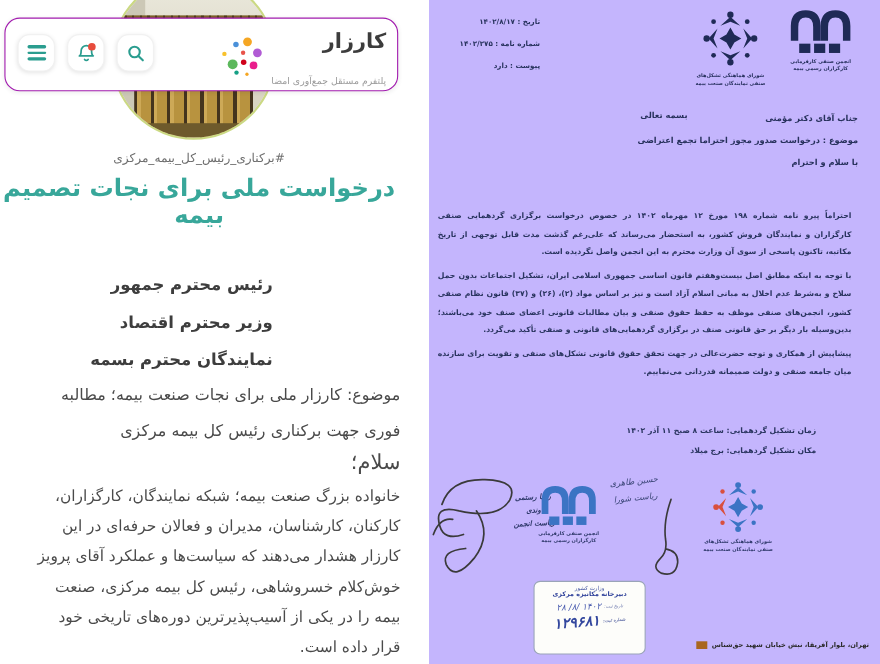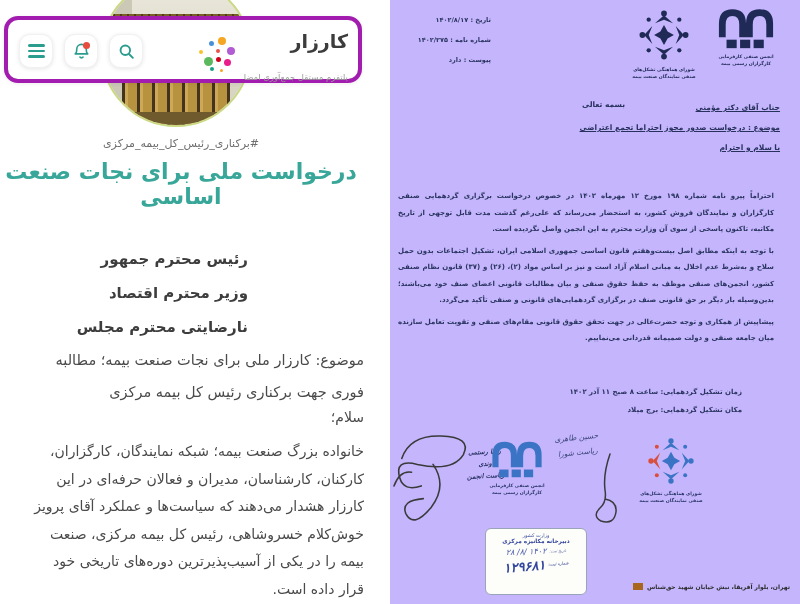--- a/index.html
+++ b/index.html
@@ -17,21 +17,21 @@
   .avatar .cornice { position:absolute; left:7%; right:7%; top:24%; height:13%;
             background:linear-gradient(180deg,#7a5f26,#a4853c);
             background-image:repeating-linear-gradient(90deg, rgba(30,20,5,.45) 0 2px, rgba(255,255,255,0) 2px 7px),
                              linear-gradient(180deg,#7a5f26,#a4853c);
             border-bottom:2px solid #55431b; }
   .avatar .cols { position:absolute; left:13%; right:13%; top:37%; bottom:0;
             background:repeating-linear-gradient(90deg, #44341d 0 3px, #cda957 3px 6px, #b8933f 6px 15px); }
   .avatar .base { position:absolute; left:13%; right:13%; bottom:0; height:9%; background:#6e5a2c; }
 
   .header-card { position:absolute; left:4px; top:16px; width:358px; height:67px; background:#fff;
-            border:4px solid #a21caf; border-radius:14px; box-shadow:0 1px 4px rgba(0,0,0,.07); z-index:3; }
+            border:1px solid #a21caf; border-radius:14px; box-shadow:0 1px 4px rgba(0,0,0,.07); z-index:3; }
   .brand { position:absolute; right:10px; top:9px; display:flex; flex-direction:row-reverse; align-items:center; gap:8px; }
   .logo-dots { position:relative; width:38px; height:40px; }
   .logo-dots i { position:absolute; border-radius:50%; display:block; }
   .brand-text { text-align:right; }
   .brand-title { font-size:19px; font-weight:bold; color:#3c3c3c; line-height:24px; }
   .brand-sub { font-size:8.5px; color:#9a9a9a; margin-top:19px; }
   .nav-buttons { position:absolute; left:11px; top:14px; display:flex; gap:11px; direction:ltr; }
   .nav-btn { width:34px; height:34px; border-radius:11px; background:#fff; border:1px solid #f1f1f1;
              box-shadow:0 1px 4px rgba(0,0,0,.10); display:flex; align-items:center; justify-content:center;
              position:relative; cursor:pointer; }
@@ -41,39 +41,39 @@
 
   .hashtag { position:absolute; top:137px; left:0; width:362px; text-align:center;
              font-size:11px; color:#6d6d6d; z-index:1; cursor:pointer; }
   .petition-title { position:absolute; top:159px; left:0; width:362px; text-align:center;
              font-size:22px; font-weight:bold; color:#38a79a; }
 
   .recipients { position:absolute; right:142px; top:242px; text-align:right; direction:rtl;
              font-size:15px; font-weight:bold; color:#3d3d3d; line-height:34px; }
   .k-subject { position:absolute; right:26px; top:344px; width:338px; text-align:right; direction:rtl;
              font-size:14.5px; color:#4a4a4a; line-height:32px; }
-  .k-greeting { position:absolute; right:26px; top:409px; direction:rtl; font-size:14px; color:#4a4a4a;text-align:center; }
+  .k-greeting { position:absolute; right:26px; top:409px; direction:rtl; font-size:19px; color:#4a4a4a;text-align:center; }
   .k-body { position:absolute; right:26px; top:438px; width:340px; text-align:right; direction:rtl;
              font-size:14px; color:#4a4a4a; line-height:27.5px; }
 
   
   .letter { position:absolute; left:390px; top:0; width:410px; height:604px; background:#c4b5fd; color:#27315c; }
   .meta { position:absolute; left:6px; top:10px; width:95px; direction:rtl; text-align:right;
           font-size:6.5px; font-weight:bold; color:#2a3560; line-height:20px; }
 
   .org { position:absolute; text-align:center; direction:rtl; }
   .org-arch { right:16px; top:5px; width:76px; }
   .org-star { right:100px; top:8px; width:72px; }
   .org .cap { font-size:4.6px; line-height:6px; font-weight:bold; color:#1f2a56; margin-top:1px; }
   .navy { fill:#1f2a56; }
   .blue { fill:#3b74c4; }
 
   .basmala { position:absolute; right:175px; top:100px; font-size:7.5px; font-weight:bold; direction:rtl; }
   .l-head { position:absolute; right:20px; top:98px; direction:rtl; text-align:right;
-            font-size:7.5px; font-weight:bold; line-height:20px; color:#27315c;text-decoration:underline; }
+            font-size:7.5px; font-weight:bold; line-height:20px; color:#27315c; }
   .l-body { position:absolute; right:14px; left:8px; top:188px; direction:rtl; text-align:justify;
             font-size:7px; font-weight:bold; color:#2a3560; line-height:16.5px; }
   .l-body p { margin:0 12px 5px 0; }
   .l-time  { position:absolute; right:58px; top:388px; direction:rtl; font-size:7px; font-weight:bold; color:#2a3560; }
   .l-place { position:absolute; right:58px; top:406px; direction:rtl; font-size:7px; font-weight:bold; color:#2a3560; }
 
   .sig-scribble-left  { position:absolute; left:2px;  top:426px; }
   .sig-name-left  { position:absolute; left:72px; top:446px; width:46px; text-align:center; direction:rtl;
                     font-size:6.5px; font-weight:bold; font-style:italic; color:#2c3768;
                     transform:rotate(-3deg); line-height:12px; }
@@ -150,26 +150,26 @@
         <button class="nav-btn">
           <svg width="19" height="19" viewBox="0 0 24 24">
             <circle cx="10.5" cy="10.5" r="6" fill="none" stroke="#2a9d8f" stroke-width="2.4"></circle>
             <line x1="15.2" y1="15.2" x2="20" y2="20" stroke="#2a9d8f" stroke-width="2.4" stroke-linecap="round"></line>
           </svg>
         </button>
       </div>
     </div>
 
     <div class="hashtag">#برکناری_رئیس_کل_بیمه_مرکزی</div>
-    <h1 class="petition-title">درخواست ملی برای نجات صنعت اساسی</h1>
+    <h1 class="petition-title">درخواست ملی برای نجات تصمیم بیمه</h1>
 
     <div class="recipients">
       <div>رئیس محترم جمهور</div>
       <div>وزیر محترم اقتصاد</div>
-      <div>نارضایتی محترم مجلس</div>
+      <div>نمایندگان محترم بسمه</div>
     </div>
     <div class="k-subject">موضوع: کارزار ملی برای نجات صنعت بیمه؛ مطالبه فوری جهت برکناری رئیس کل بیمه مرکزی</div>
     <div class="k-greeting">سلام؛</div>
     <div class="k-body">خانواده بزرگ صنعت بیمه؛ شبکه نمایندگان، کارگزاران، کارکنان، کارشناسان، مدیران و فعالان حرفه‌ای در این کارزار هشدار می‌دهند که سیاست‌ها و عملکرد آقای پرویز خوش‌کلام خسروشاهی، رئیس کل بیمه مرکزی، صنعت بیمه را در یکی از آسیب‌پذیرترین دوره‌های تاریخی خود قرار داده است.</div>
   </section>
 
   <section class="letter" dir="rtl">
 
     <div class="meta">
       <div>تاریخ : ۱۴۰۲/۸/۱۷</div>
@@ -215,21 +215,21 @@
 
     <div class="l-head">
       <div>جناب آقای دکتر مؤمنی</div>
       <div>موضوع : درخواست صدور مجوز احتراما تجمع اعتراضی</div>
       <div>با سلام و احترام</div>
     </div>
 
     <div class="l-body">
       <p>احتراماً پیرو نامه شماره ۱۹۸ مورخ ۱۲ مهرماه ۱۴۰۲ در خصوص درخواست برگزاری گردهمایی صنفی کارگزاران و نمایندگان فروش کشور، به استحضار می‌رساند که علی‌رغم گذشت مدت قابل توجهی از تاریخ مکاتبه، تاکنون پاسخی از سوی آن وزارت محترم به این انجمن واصل نگردیده است.</p>
       <p>با توجه به اینکه مطابق اصل بیست‌وهفتم قانون اساسی جمهوری اسلامی ایران، تشکیل اجتماعات بدون حمل سلاح و به‌شرط عدم اخلال به مبانی اسلام آزاد است و نیز بر اساس مواد (۲)، (۲۶) و (۳۷) قانون نظام صنفی کشور، انجمن‌های صنفی موظف به حفظ حقوق صنفی و بیان مطالبات قانونی اعضای صنف خود می‌باشند؛ بدین‌وسیله بار دیگر بر حق قانونی صنف در برگزاری گردهمایی‌های قانونی و صنفی تأکید می‌گردد.</p>
-      <p>پیشاپیش از همکاری و توجه حضرت‌عالی در جهت تحقق حقوق قانونی مقام‌های صنفی و تقویت تعامل سازنده میان جامعه صنفی و دولت صمیمانه قدردانی می‌نماییم.</p>
+      <p>پیشاپیش از همکاری و توجه حضرت‌عالی در جهت تحقق حقوق قانونی تشکل‌های صنفی و تقویت برای سازنده میان جامعه صنفی و دولت صمیمانه قدردانی می‌نماییم.</p>
     </div>
     <div class="l-time">زمان تشکیل گردهمایی: ساعت ۸ صبح ۱۱ آذر ۱۴۰۲</div>
     <div class="l-place">مکان تشکیل گردهمایی: برج میلاد</div>
 
     <svg class="sig-scribble-left" width="88" height="112" viewBox="0 0 90 112">
       <g fill="none" stroke="#3a3a3a" stroke-width="1.6" stroke-linecap="round">
         <path d="M10 32 Q18 8 50 9 Q82 10 73 28 Q62 46 26 38 Q2 32 8 52 Q12 66 30 60"></path>
         <path d="M42 38 Q57 60 40 82 Q22 104 14 88 Q9 75 32 73"></path>
         <path d="M2 60 Q8 44 20 46"></path>
       </g>

